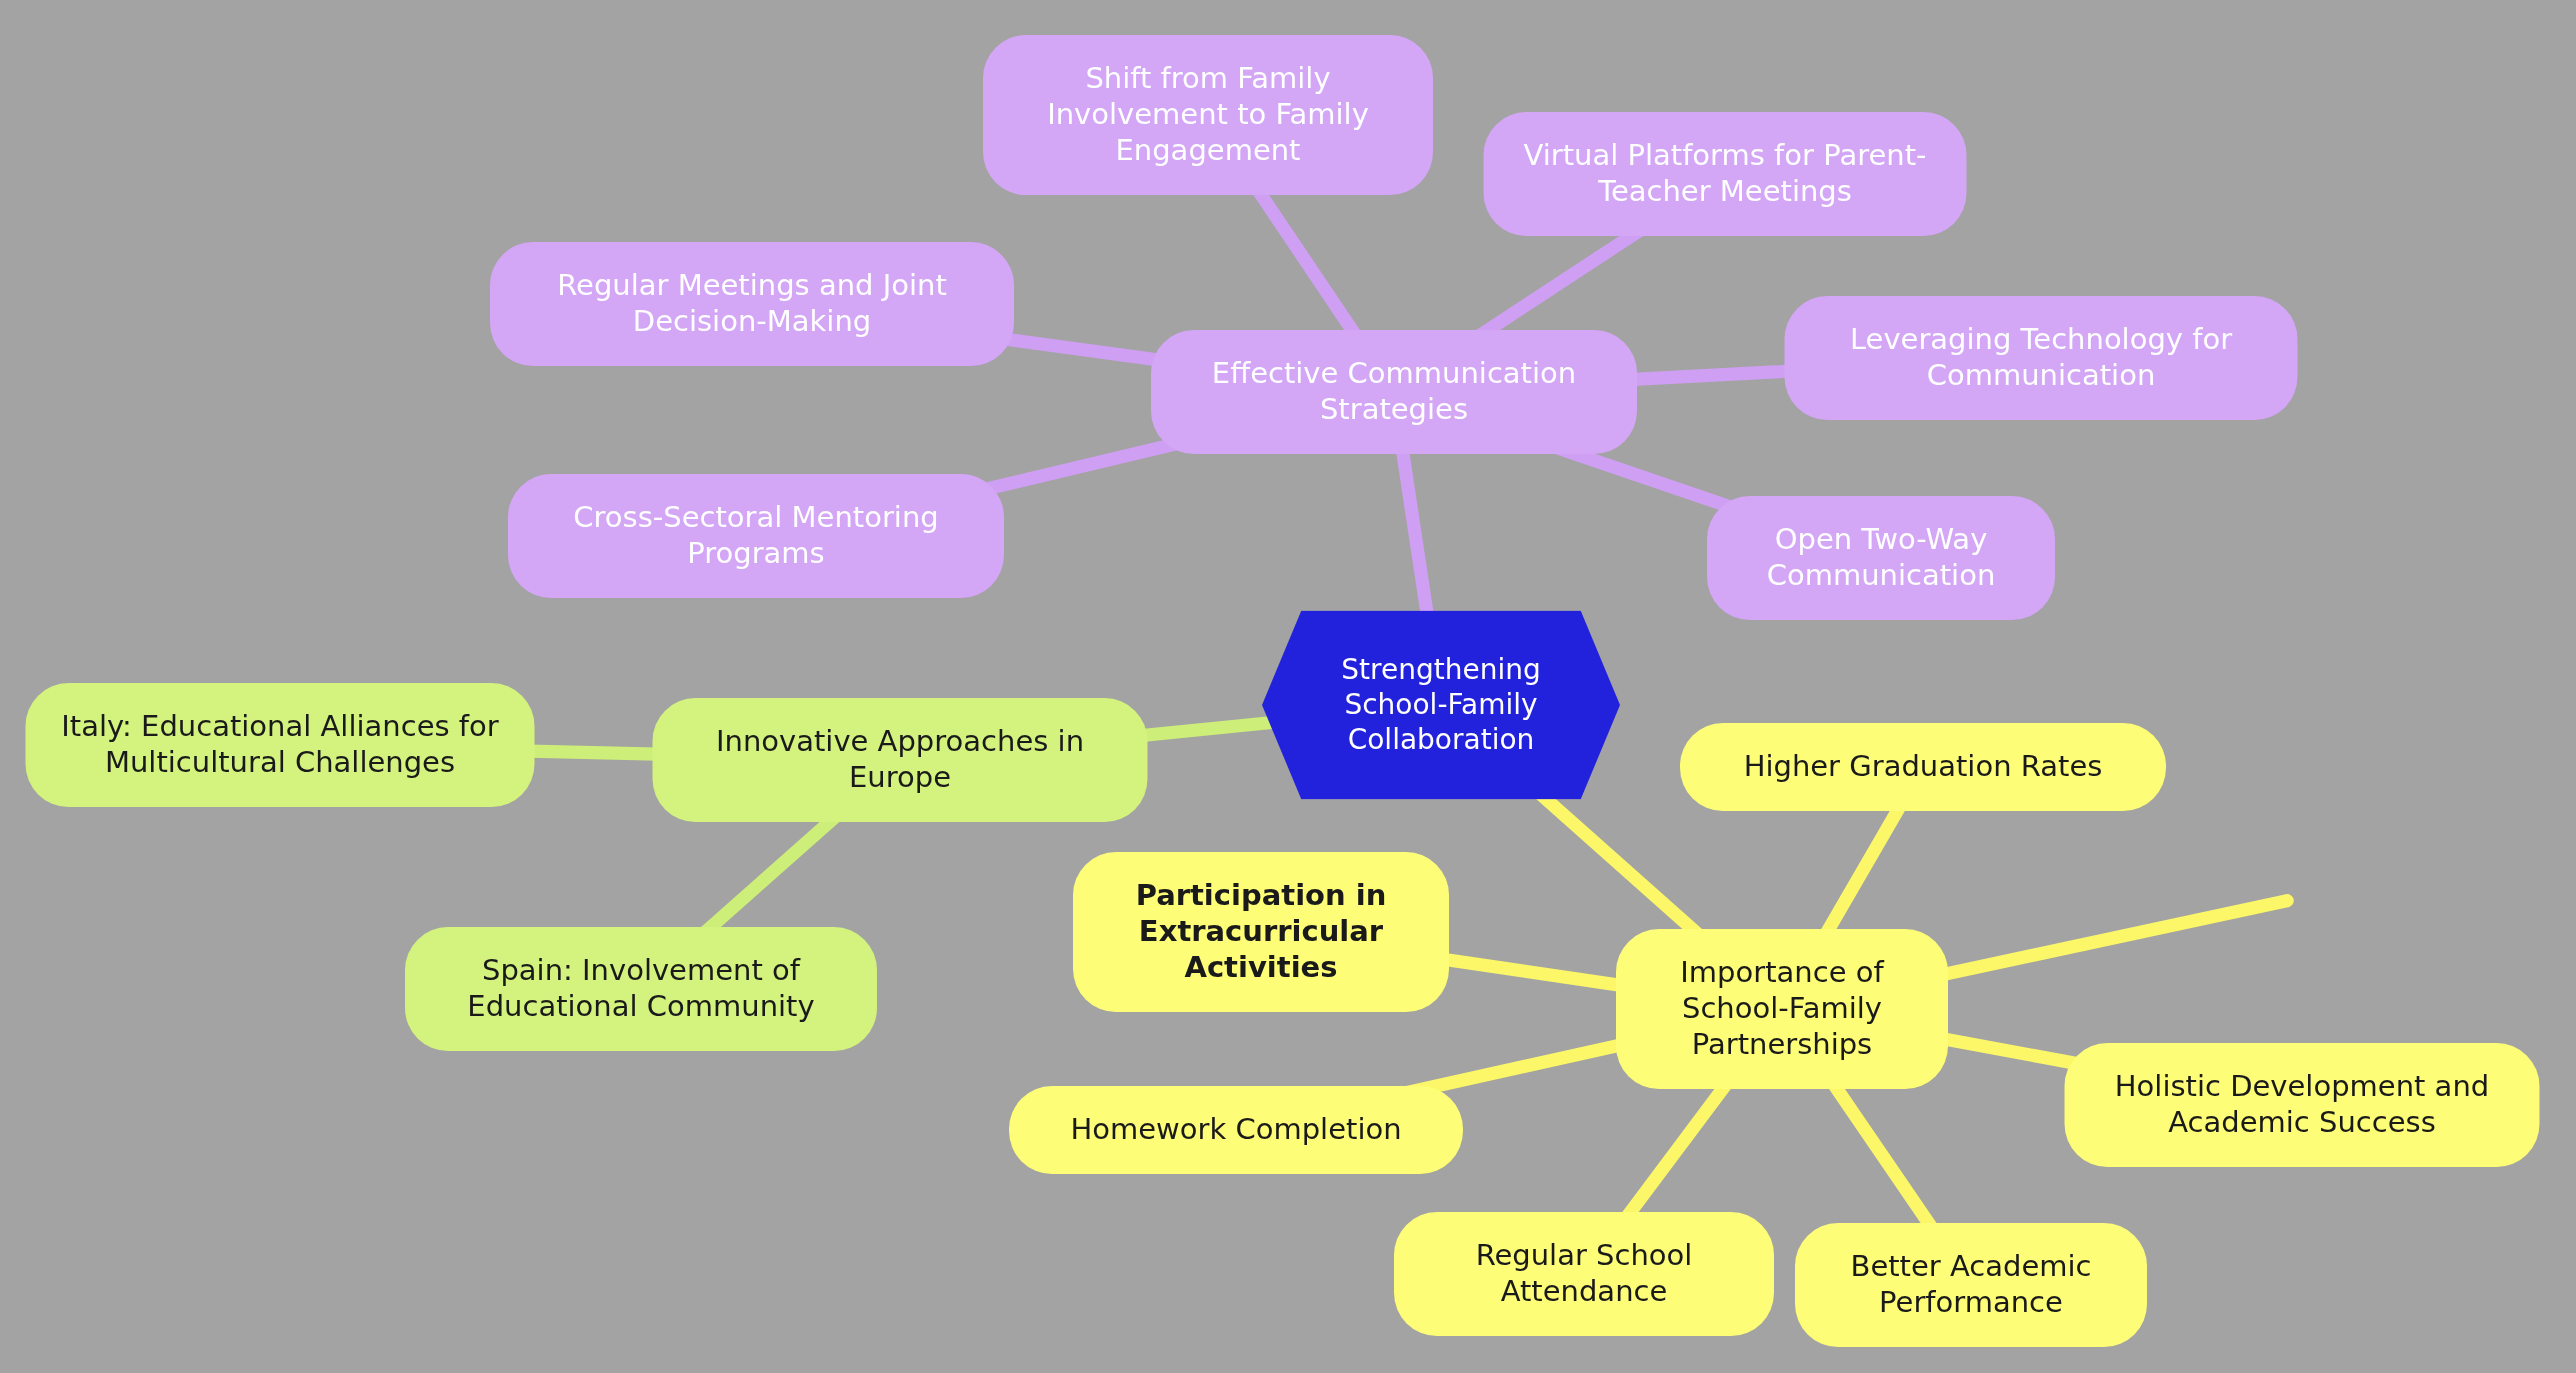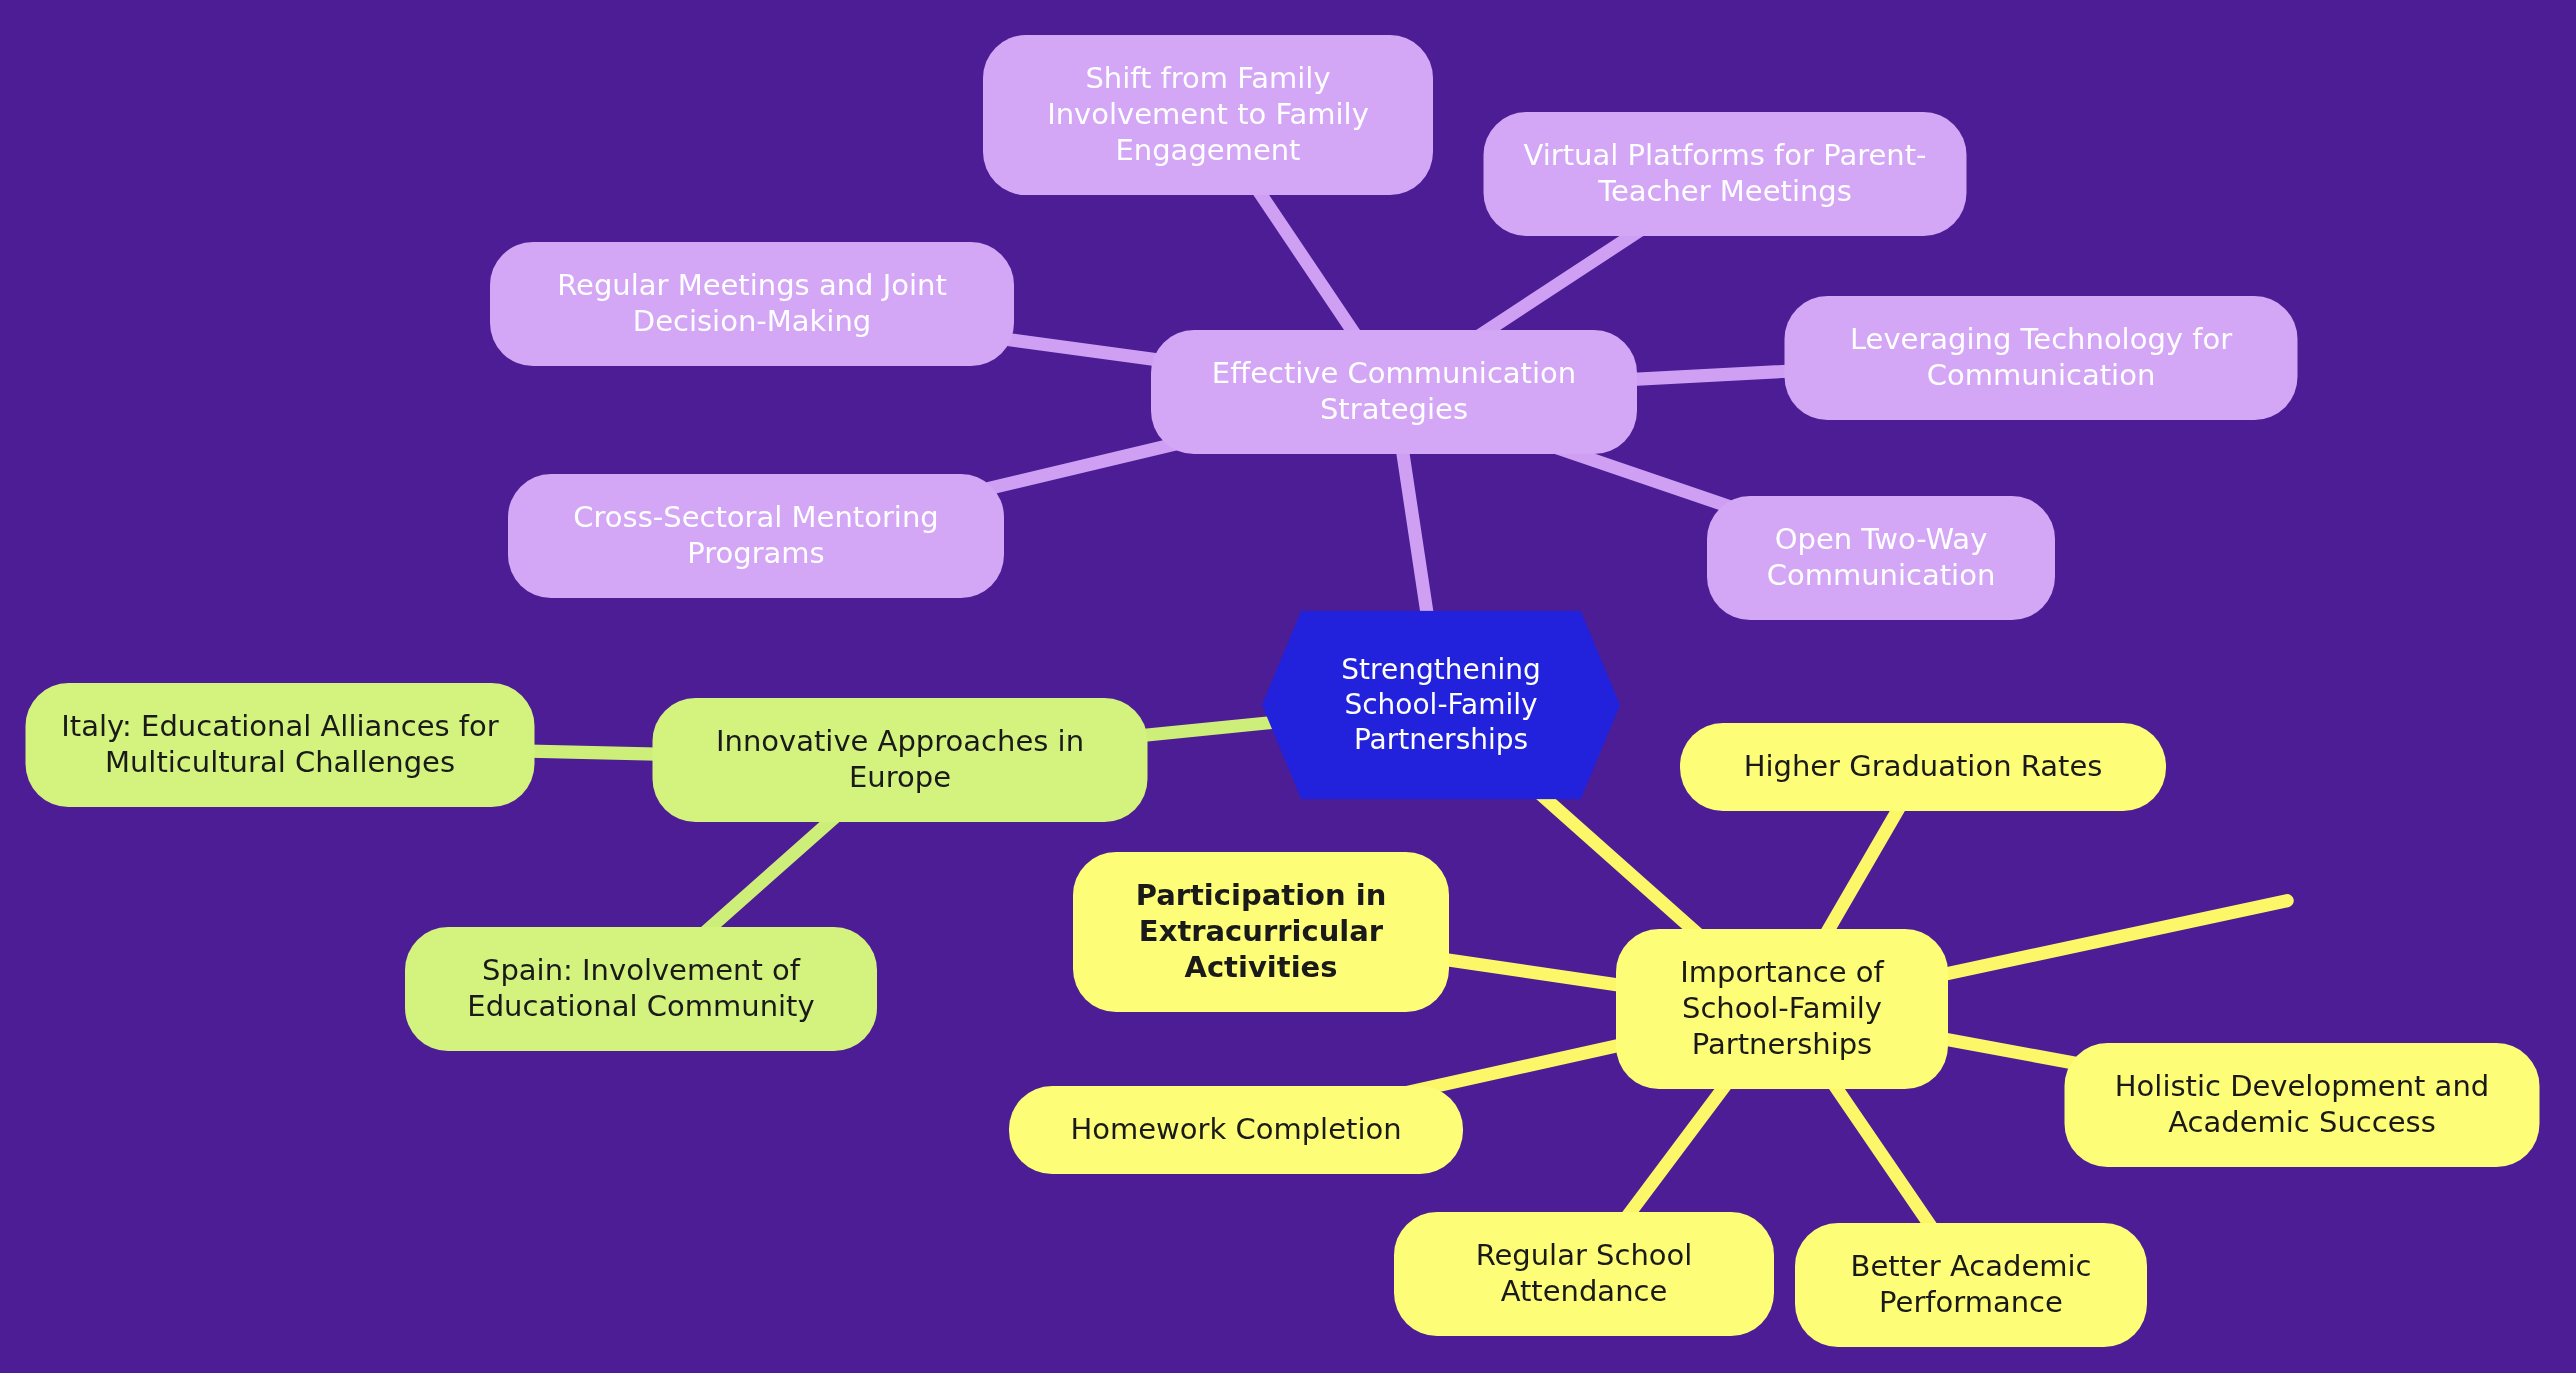--- a/index.html
+++ b/index.html
@@ -8,21 +8,21 @@
     background: #ffffff;
     width: 2576px;
     height: 1374px;
     overflow: hidden;
     font-family: "DejaVu Sans", "Liberation Sans", sans-serif;
   }
   .canvas {
     position: relative;
     width: 2576px;
     height: 1374px;
-    background: #4c1d95;
+    background: #a3a3a3;
   }
   svg.edges {
     position: absolute;
     left: 0; top: 0;
     width: 2576px;
     height: 1374px;
     z-index: 1;
   }
   .edge-purple { stroke: #cf9ff4; }
   .edge-green  { stroke: #cdee78; }
@@ -123,21 +123,21 @@
 
   <div class="node purple" style="left:756px; top:536px; width:496px;">
     <span>Cross-Sectoral Mentoring Programs</span>
   </div>
 
   <div class="node purple" style="left:1881px; top:558px; width:348px;">
     <span>Open Two-Way Communication</span>
   </div>
 
   <div class="node root" style="left:1441px; top:705px;">
-    <span>Strengthening School-Family Partnerships</span>
+    <span>Strengthening School-Family Collaboration</span>
   </div>
 
   <div class="node green" style="left:280px; top:745px; width:509px;">
     <span>Italy: Educational Alliances for Multicultural Challenges</span>
   </div>
 
   <div class="node green" style="left:900px; top:760px; width:495px;">
     <span>Innovative Approaches in Europe</span>
   </div>
 

